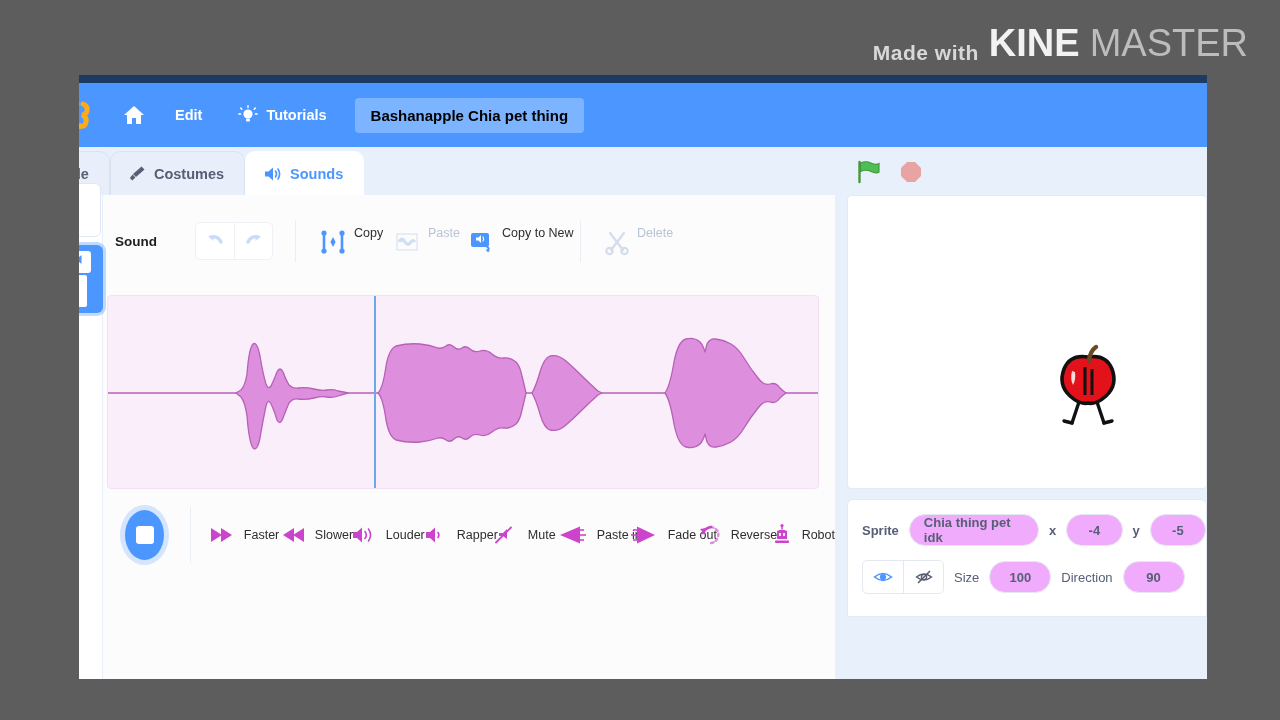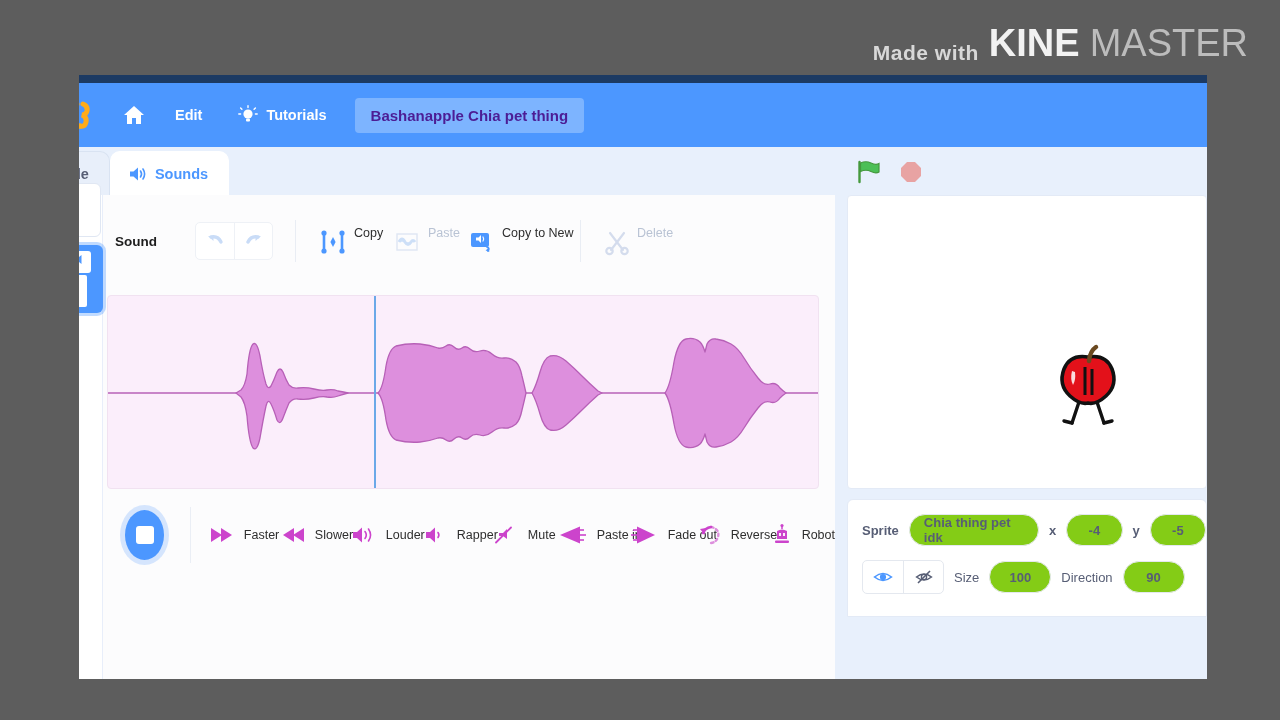--- a/index.html
+++ b/index.html
@@ -41,21 +41,21 @@
   }
   .logo-scratch svg { display: block; }
   .home-btn { width: 46px; display:flex; align-items:center; justify-content:center; flex:none;}
   .menu-item {
     display: flex; align-items: center; gap: 8px;
     padding: 12px 18px; height: 56px; color: #fff;
     font-size: 14.5px; font-weight: bold;
   }
   .proj-title {
     margin-left: 10px; background: rgba(255,255,255,0.28);
-    color: #4c1d95; font-size: 15px; font-weight: bold;
+    color: #000000; font-size: 15px; font-weight: bold;
     padding: 9px 16px; border-radius: 4px; white-space: nowrap;
   }
 
   
   .body-area { display: flex; height: 532px; background: #e8f0fc; }
   .left-col { width: 767px; position: relative; }
 
   .tabrow {
     height: 48px; background: #e8f0fc;
     display: flex; align-items: flex-end; padding-left: 0px; position: relative;
@@ -163,21 +163,21 @@
   .sprite-char { position: absolute; left: 202px; top: 145px; }
   .spritepanel {
     margin-top: 10px; width: 360px; height: 118px;
     background: #fff; border: 1px solid #e3eaf6; border-radius: 6px 6px 0 0;
     padding: 14px 0 0 14px;
   }
   .sp-row { display: flex; align-items: center; gap: 10px; margin-bottom: 14px; }
   .sp-lbl { font-size: 13px; color: #575e75; font-weight: bold; }
   .sp-lbl.plain { font-weight: normal; }
   .sp-pill {
-    height: 32px; border: 1px solid #e4e8ef; border-radius: 16px; background: #84cc16;
+    height: 32px; border: 1px solid #e4e8ef; border-radius: 16px; background: #f0abfc;
     display:flex; align-items:center; justify-content:center;
     font-size: 13px; color: #575e75; font-weight: bold; padding: 0 14px;
   }
   .sp-name { width: 152px; }
   .sp-num { width: 62px; }
   .eyegroup { display:flex; border:1px solid #e4e8ef; border-radius:5px; overflow:hidden; height: 34px;}
   .eyebtn { width: 40px; display:flex; align-items:center; justify-content:center; }
   .eyebtn + .eyebtn { border-left: 1px solid #e4e8ef; }
 </style>
 </head>
@@ -226,20 +226,27 @@
       <div class="proj-title">Bashanapple Chia pet thing</div>
     </div>
 
     <div class="body-area">
 
       <div class="left-col">
 
         <div class="tabrow">
           <div class="tab cut">
             <span>de</span>
+          </div>
+          <div class="tab">
+            <svg width="17" height="17" viewBox="0 0 17 17">
+              <path d="M12.5 1.5 L15.5 4.5 L7 12 L4 9 Z" fill="#575e75"></path>
+              <path d="M3.6 9.6 L6.4 12.4 L3.2 15.4 L0.9 13 Z" fill="#575e75"></path>
+            </svg>
+            <span>Costumes</span>
           </div>
           <div class="tab active">
             <svg width="18" height="16" viewBox="0 0 18 16">
               <path d="M1 5.5 L4.5 5.5 L9 1.5 L9 14.5 L4.5 10.5 L1 10.5 Z" fill="#4c97ff"></path>
               <path d="M11.5 5 Q13.6 8 11.5 11" fill="none" stroke="#4c97ff" stroke-width="1.6" stroke-linecap="round"></path>
               <path d="M14 3 Q17.2 8 14 13" fill="none" stroke="#4c97ff" stroke-width="1.6" stroke-linecap="round"></path>
             </svg>
             <span>Sounds</span>
           </div>
         </div>

